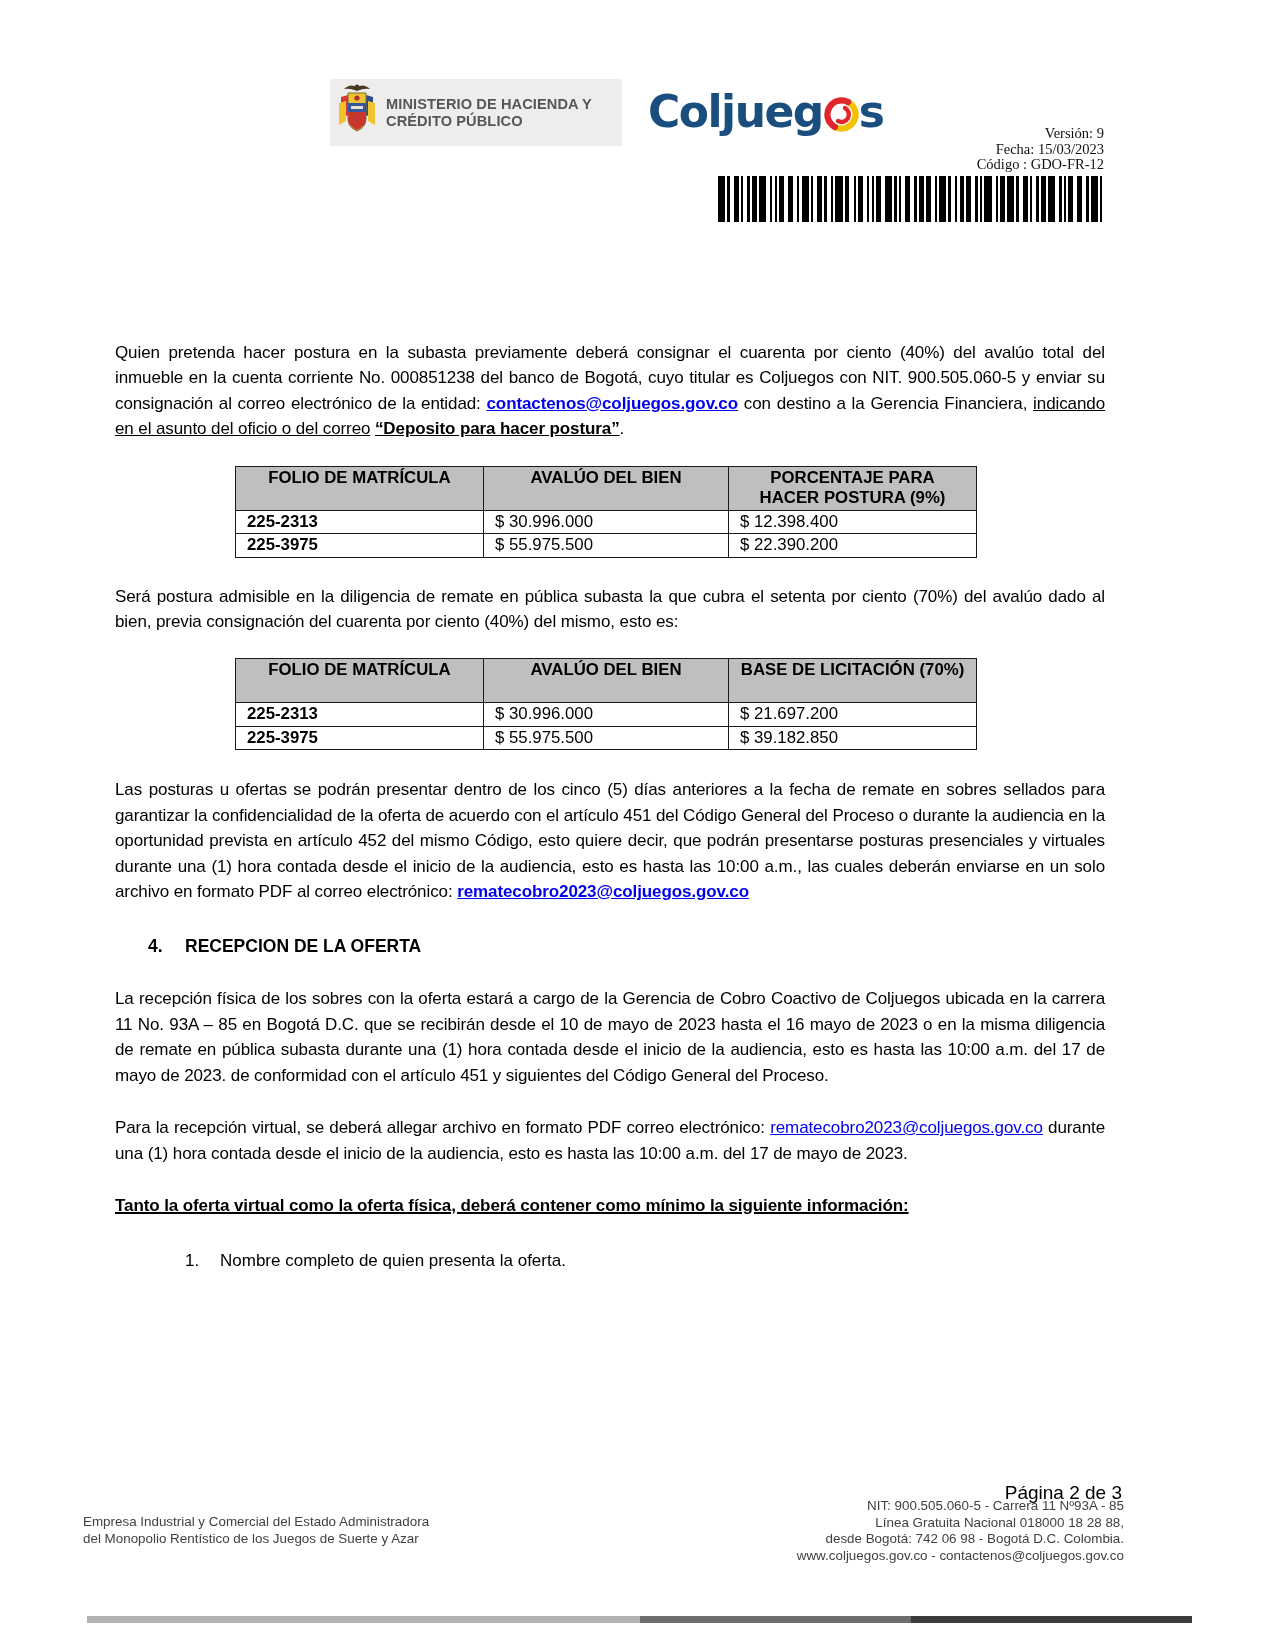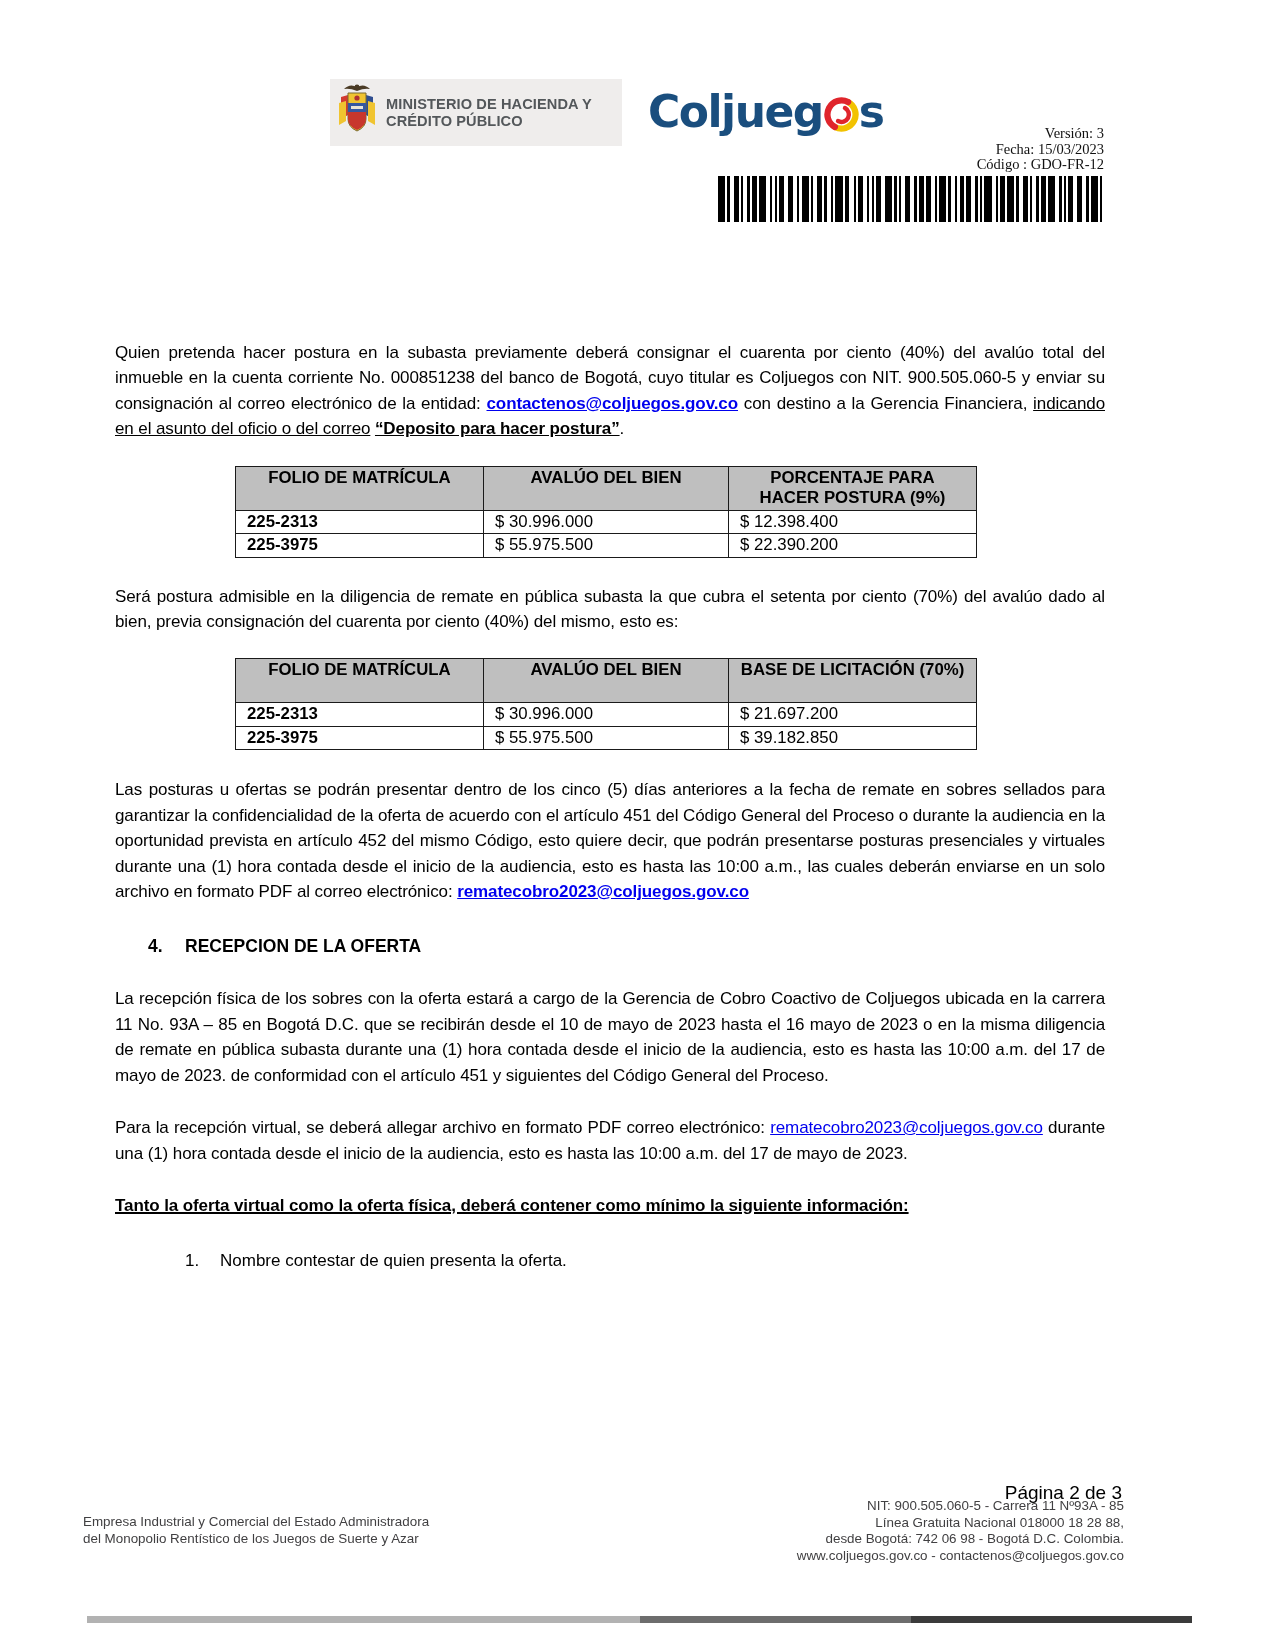--- a/index.html
+++ b/index.html
@@ -119,21 +119,21 @@
           <path d="M50 12 a38 38 0 0 1 0 76" stroke="#f2c200" stroke-width="17" fill="none" stroke-linecap="round"></path>
           <path d="M50 12 a38 38 0 0 0 0 76" stroke="#e0252c" stroke-width="17" fill="none" stroke-linecap="round"></path>
           <path d="M50 30 a20 20 0 0 1 0 40" stroke="#e0252c" stroke-width="12" fill="none" stroke-linecap="round"></path>
         </g>
       </svg>
     </span>
     <span>s</span>
   </div>
 
   <div class="doc-meta">
-    <div>Versión: 3</div>
+    <div>Versión: 9</div>
     <div>Fecha: 15/03/2023</div>
     <div>Código : GDO-FR-12</div>
   </div>
 
   <div class="barcode">
       <div style="width: 7.2px; margin-right: 2.1px;"></div>
       <div style="width: 2.4px; margin-right: 4.2px;"></div>
       <div style="width: 4.8px; margin-right: 2.1px;"></div>
       <div style="width: 2.4px; margin-right: 4.2px;"></div>
       <div style="width: 2.4px; margin-right: 2.1px;"></div>
@@ -264,21 +264,21 @@
 
     <p class="doc" style="margin-top:28px">La recepción física de los sobres con la oferta estará a cargo de la Gerencia de Cobro Coactivo de Coljuegos ubicada en la carrera 11 No. 93A – 85 en Bogotá D.C. que se recibirán desde el 10 de mayo de 2023 hasta el 16 mayo de 2023 o en la misma diligencia de remate en pública subasta durante una (1) hora contada desde el inicio de la audiencia, esto es hasta las 10:00 a.m. del 17 de mayo de 2023. de conformidad con el artículo 451 y siguientes del Código General del Proceso.</p>
 
     <p class="doc" style="margin-top:27px">
       <span>Para la recepción virtual, se deberá allegar archivo en formato PDF correo electrónico: </span><a class="link">rematecobro2023@coljuegos.gov.co</a><span> durante una (1) hora contada desde el inicio de la audiencia, esto es hasta las 10:00 a.m. del 17 de mayo de 2023.</span>
     </p>
 
     <p class="doc bold-underline-para" style="margin-top:27px">Tanto la oferta virtual como la oferta física, deberá contener como mínimo la siguiente información:</p>
 
     <div class="list-item">
-      <span class="li-num">1.</span><span>Nombre contestar de quien presenta la oferta.</span>
+      <span class="li-num">1.</span><span>Nombre completo de quien presenta la oferta.</span>
     </div>
 
   </div>
 
   <div class="page-number">Página 2 de 3</div>
 
   <div class="footer-left">
     <div>Empresa Industrial y Comercial del Estado Administradora</div>
     <div>del Monopolio Rentístico de los Juegos de Suerte y Azar</div>
   </div>

